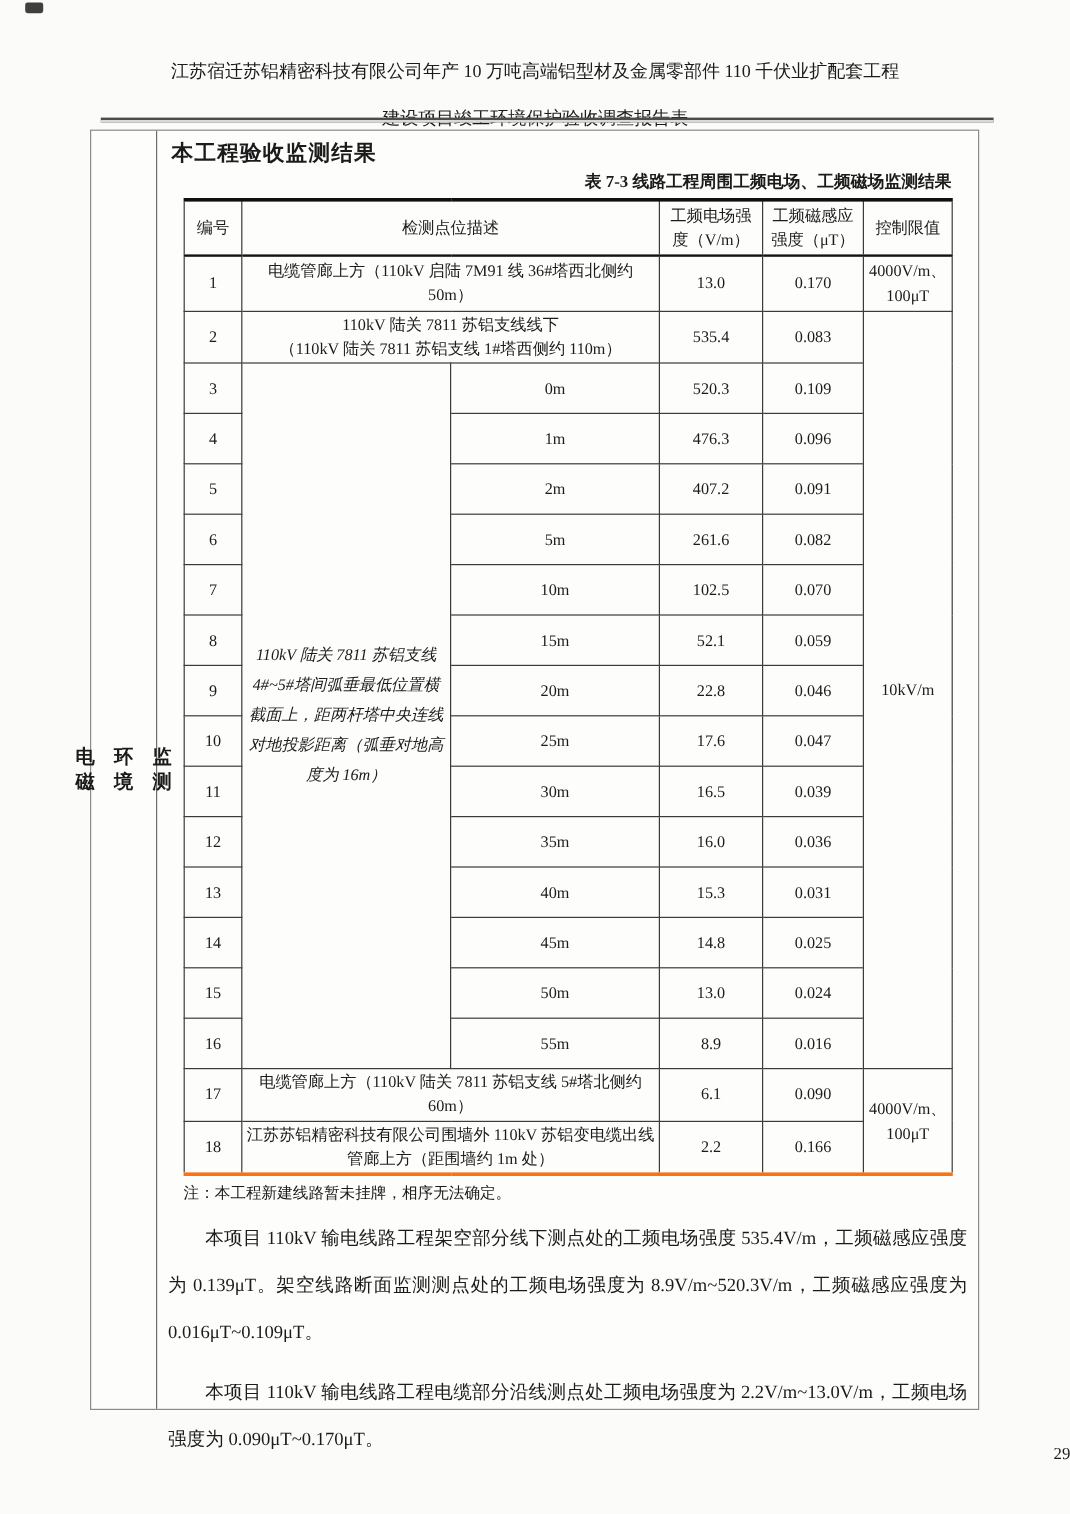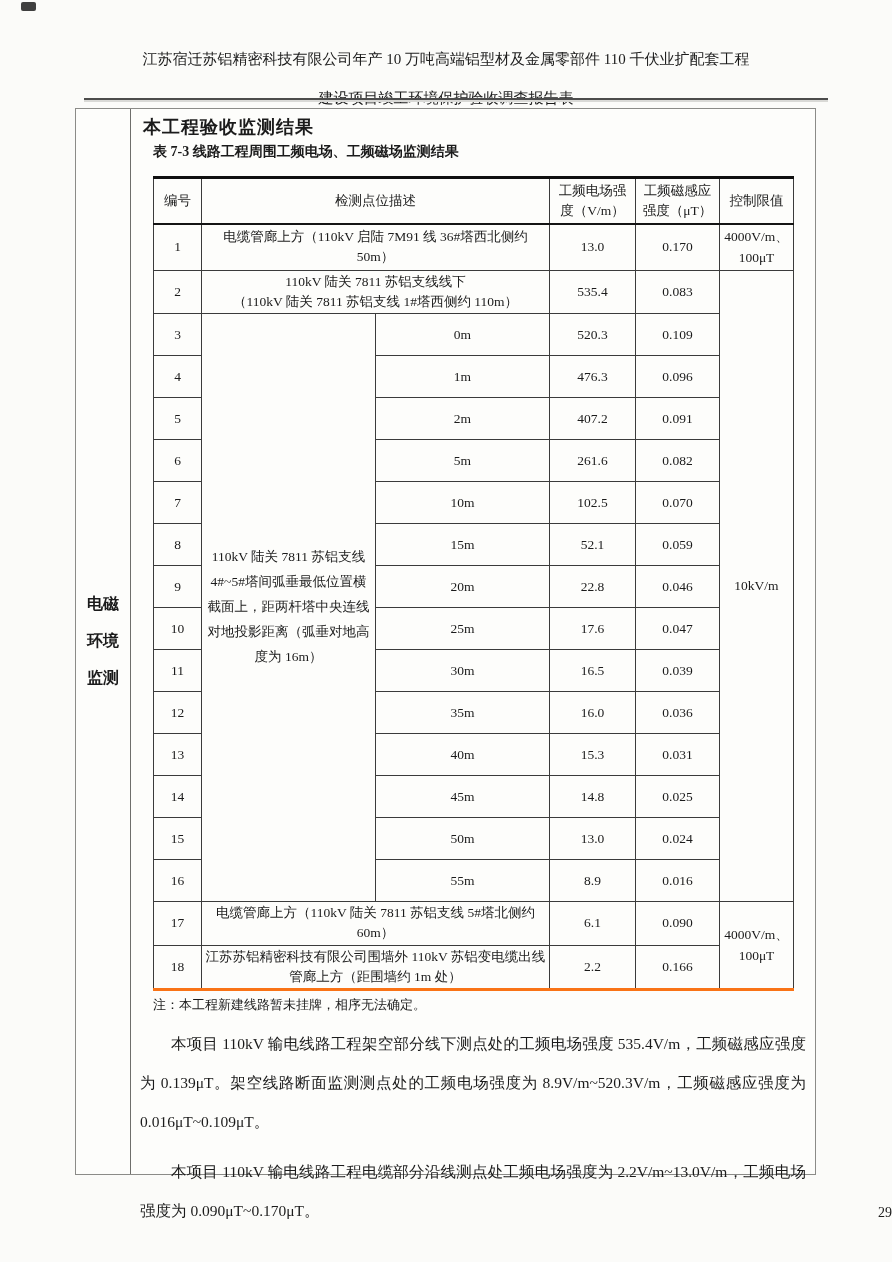--- a/index.html
+++ b/index.html
@@ -15,37 +15,37 @@
   .doc-header .l1 { font-size:15px;text-align:center; }
   .doc-header .l2 { font-size:15px; margin-top:20px; }
 
   .header-rule { position:absolute; top:98px; left:84px; width:744px; height:2px;
     background:#4c4c4c; border-bottom:2px solid #d9d9d6; }
 
   .outer-box { position:absolute; left:75px; top:108px; width:741px; height:1067px;
     border:1px solid #8b8b88; box-sizing:border-box; display:flex; background:#fdfdfb; }
 
   .sidebar { width:55px; border-right:1px solid #6e6e6b; box-sizing:border-box;
-    display:flex; flex-direction:column; justify-content:center; align-items:center;
+    display:flex; justify-content:center; align-items:center;
     gap:16px; font-weight:bold; font-size:16px; }
 
   .main { flex:1; position:relative; padding-top:4px; }
 
   .section-title { font-size:18px; font-weight:bold; margin:2px 0 4px 12px; letter-spacing:1px; }
-  .table-title { width:640px; margin-left:22px; text-align:left; font-size:14px; font-weight:bold; margin-bottom:15px; }
+  .table-title { width:640px; margin-left:22px; text-align:right; font-size:14px; font-weight:bold; margin-bottom:4px; }
 
   table.monitor { border-collapse:collapse; table-layout:fixed; width:640px; margin-left:22px;
     border-top:3px solid #101010; border-bottom:3px solid #f97316; }
   table.monitor td { border:1px solid #3b3b3b; text-align:center; vertical-align:middle;
     font-size:13.5px; padding:1px 3px; overflow:hidden; }
   tr.hdr { height:46px; }
   tr.hdr td { border-bottom:2px solid #141414; font-size:13.5px; line-height:1.5; }
   tr.r { height:42px; }
   .desc-cell { line-height:1.5; }
-  .merged-desc { line-height:1.85; padding:2px 5px; }
+  .merged-desc { line-height:1.85; padding:2px 5px;font-style:italic; }
   .limit-cell { line-height:1.6; }
 
   .note { margin:5px 0 0 22px; font-size:13px; }
   .para { margin:10px 9px 0 9px; font-size:15.5px; line-height:39px; text-align:justify; text-indent:2em; }
   .para.second { margin-top:11px; }
 
   .page-num { position:absolute; top:1205px; left:0; width:100%; text-align:right; font-size:14px; }
 </style>
 </head>
 <body>

